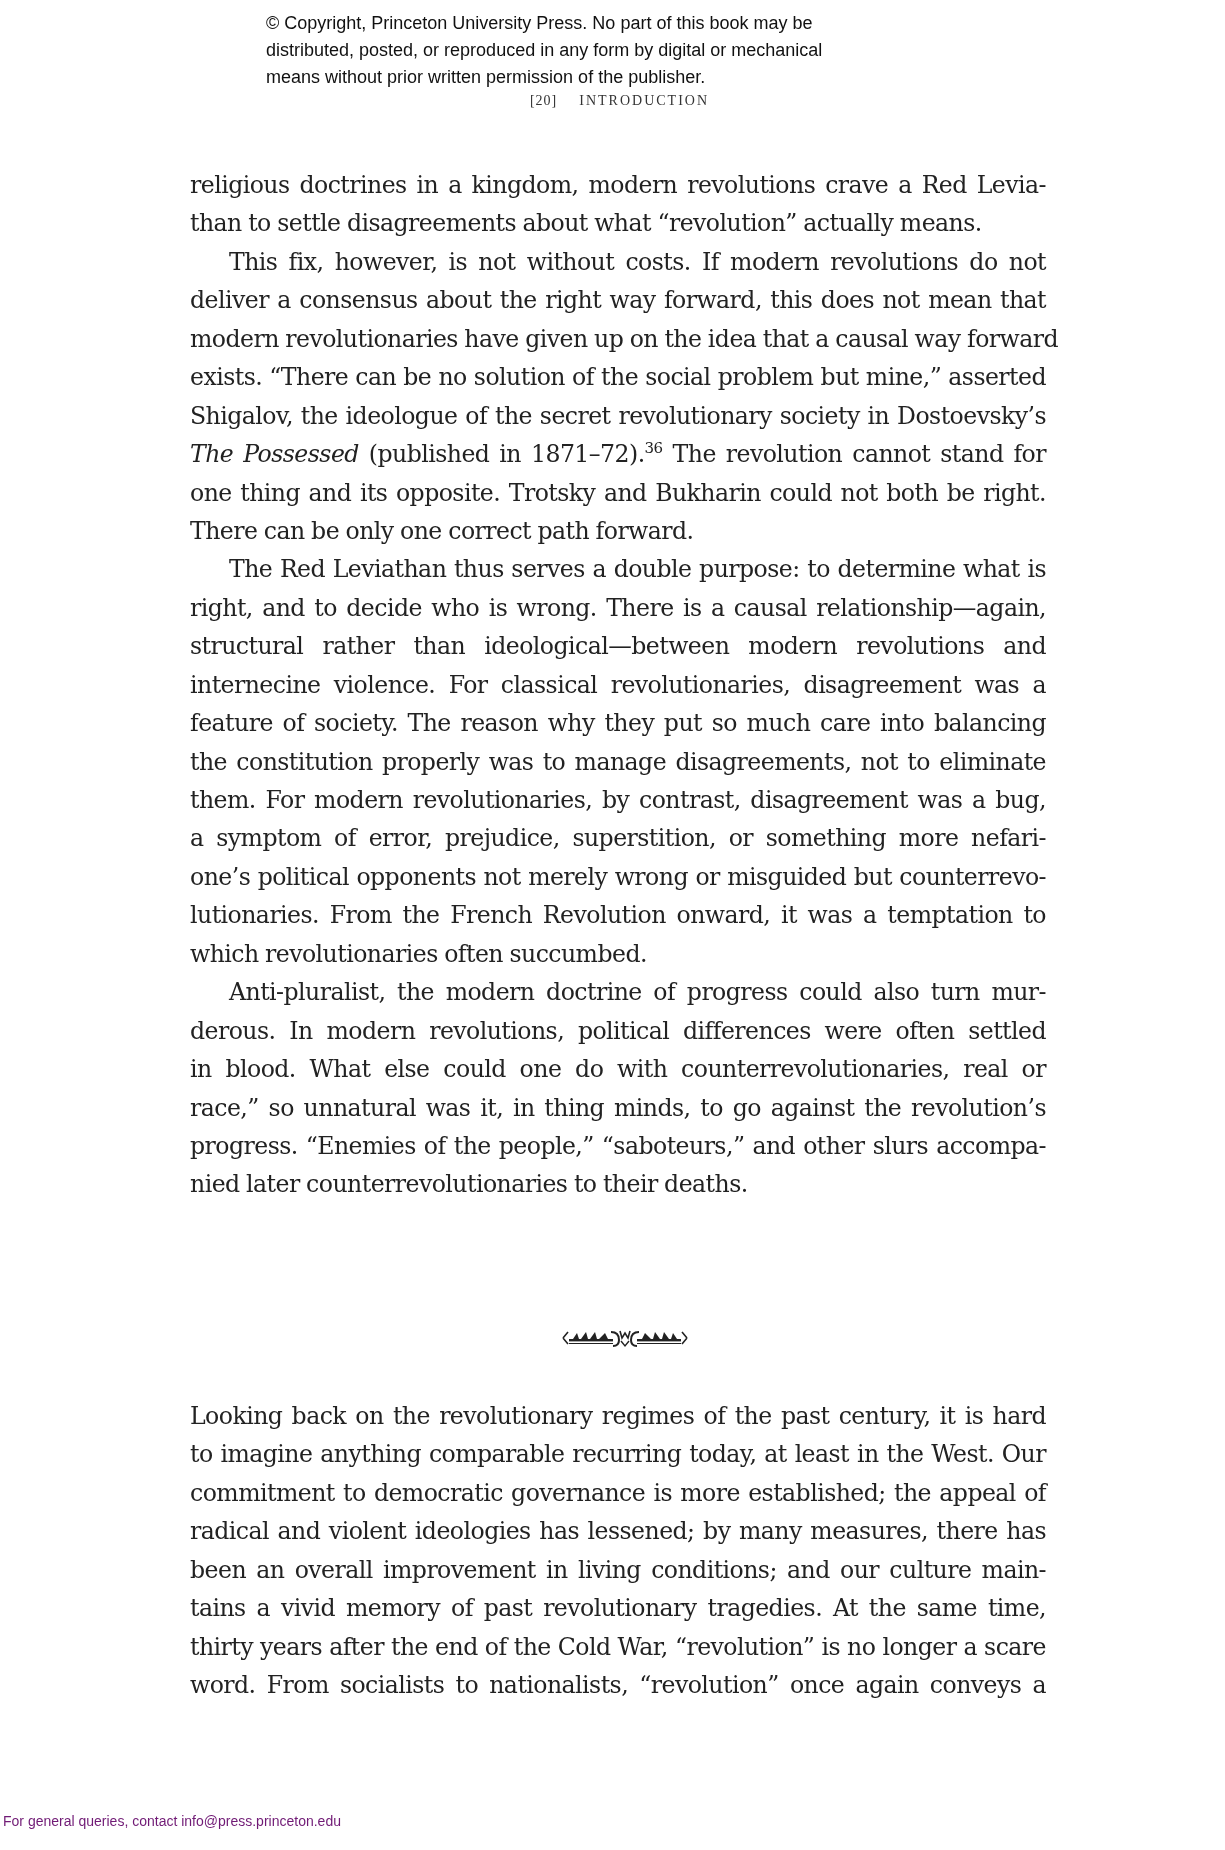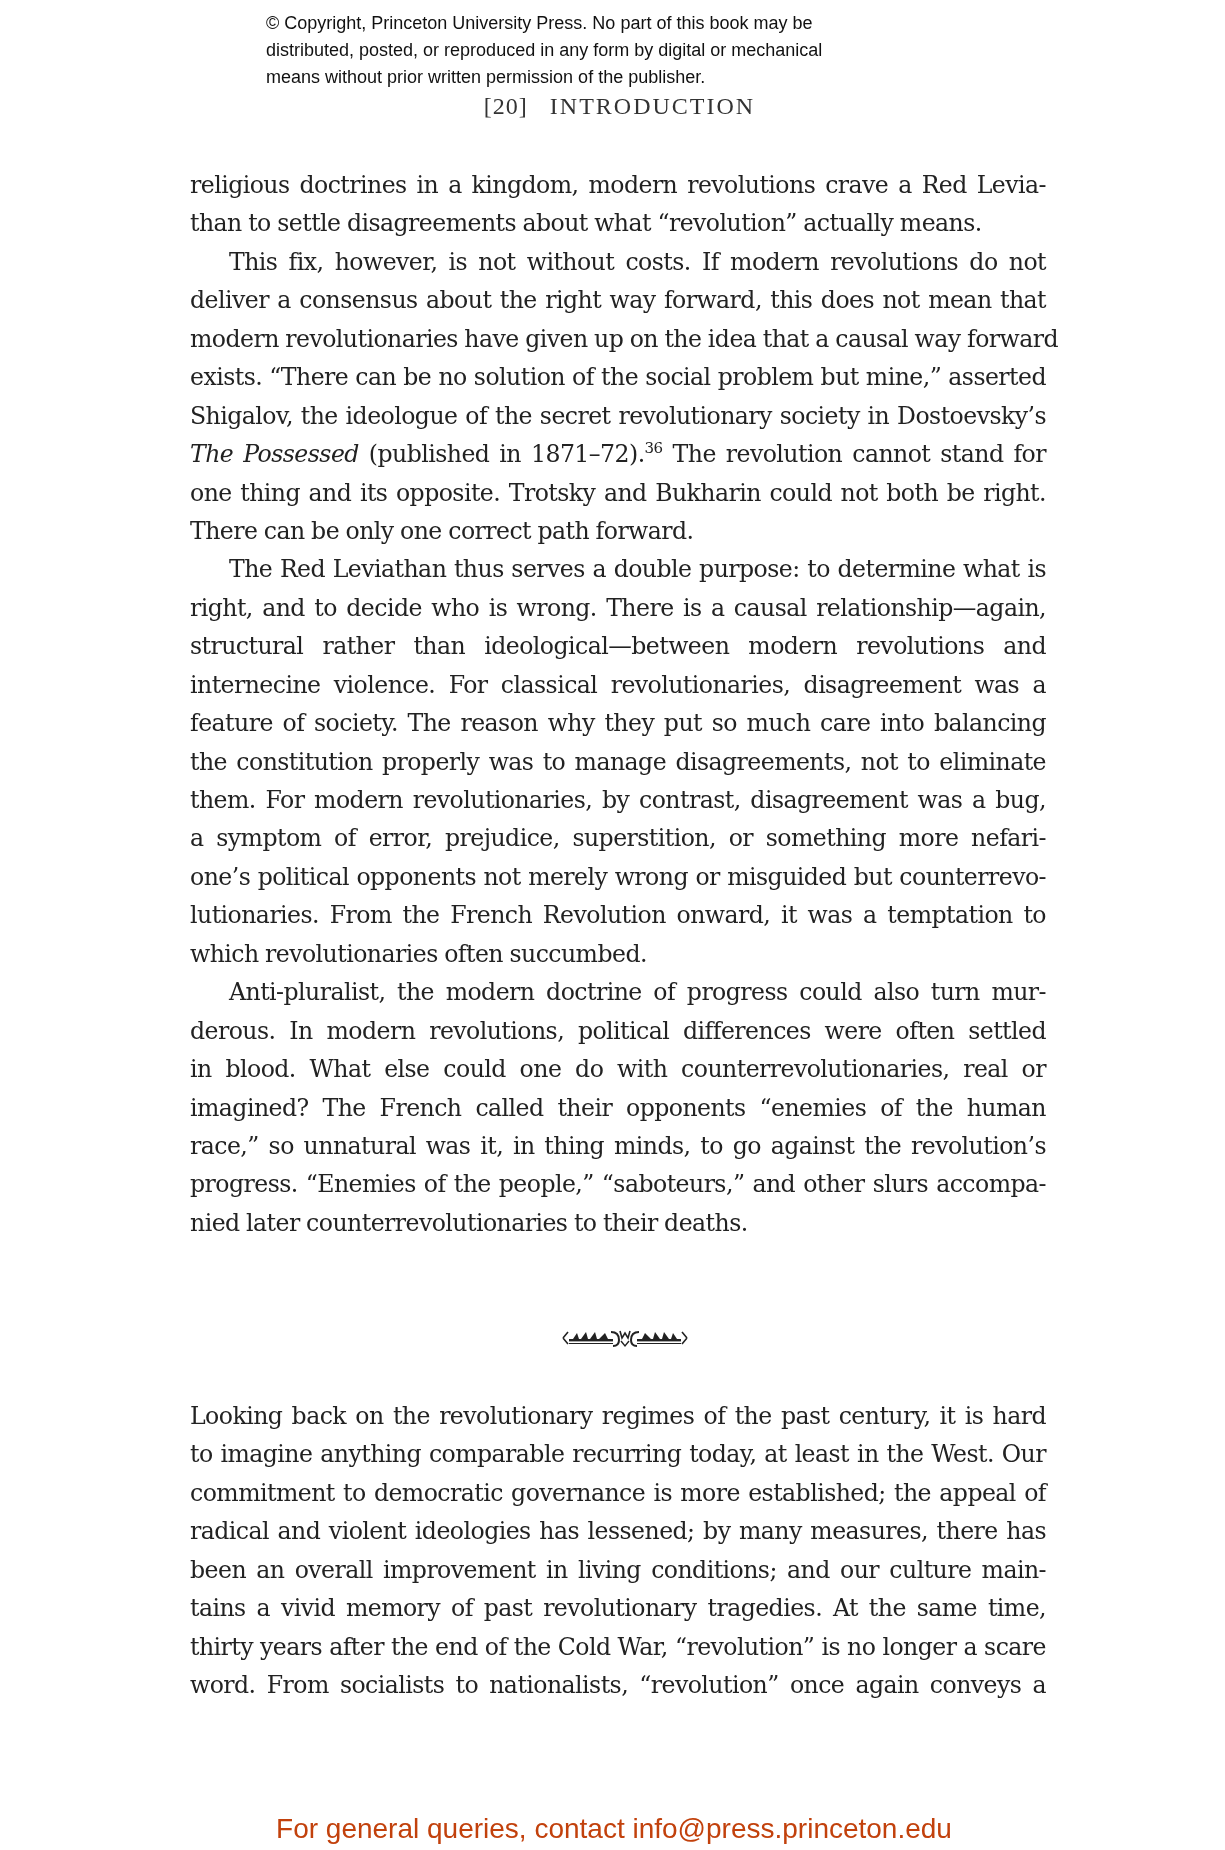--- a/index.html
+++ b/index.html
@@ -5,21 +5,21 @@
   html, body { margin: 0; padding: 0; background: #ffffff; }
   body { width: 1225px; height: 1850px; position: relative; overflow: hidden; }
   .notice {
     position: absolute; left: 266px; top: 10px;
     font-family: "Liberation Sans", sans-serif; font-size: 18px; line-height: 27px;
     color: #111;
   }
   .notice div { white-space: nowrap; }
   .running-head {
     position: absolute; left: 0; width: 1225px; top: 93px; text-align: center;
-    font-family: "Liberation Serif", serif; font-size: 24px; letter-spacing: 2px; color: #333;
+    font-family: "Liberation Serif", serif; font-size: 14px; letter-spacing: 2px; color: #333;
     padding-left: 14px; box-sizing: border-box;
   }
   .running-head .folio { margin-right: 22px; letter-spacing: 1px; }
   .body-text {
     position: absolute; left: 190px; width: 856px;
     font-family: "DejaVu Serif", serif; font-size: 23.6px; color: #222; margin-top: 19px;
   }
   .line {
     height: 38.45px; line-height: 38.45px; white-space: nowrap;
     text-align: justify; text-align-last: justify;
@@ -27,22 +27,22 @@
   .line.last { text-align-last: left; }
   .line.indent { padding-left: 39px; }
   .line .it { font-style: italic; }
   .line sup { font-size: 15px; vertical-align: 9px; line-height: 0; }
   #part1 { top: 147px; letter-spacing: -0.55px; word-spacing: -0.5px; }
   #part2 { top: 1378px; letter-spacing: -0.55px; word-spacing: -0.5px; }
   .ornament {
     position: absolute; left: 561px; top: 1326px; width: 128px; height: 24px;
   }
   .footer {
-    position: absolute; left: 0; width: 1225px; top: 1813px; text-align: center;
-    font-family: "Liberation Sans", sans-serif; font-size: 28px; color: #c2410c;
+    position: absolute; left: 0; width: 1225px; top: 1813px; text-align: left;
+    font-family: "Liberation Sans", sans-serif; font-size: 14px; color: #701a75;
     padding-left: 3px; box-sizing: border-box;
   }
 </style>
 </head>
 <body>
 
 <div class="notice">
   <div>© Copyright, Princeton University Press. No part of this book may be</div>
   <div>distributed, posted, or reproduced in any form by digital or mechanical</div>
   <div>means without prior written permission of the publisher.</div>
@@ -70,21 +70,20 @@
   <div class="line">feature of society. The reason why they put so much care into balancing</div>
   <div class="line">the constitution properly was to manage disagreements, not to eliminate</div>
   <div class="line">them. For modern revolutionaries, by contrast, disagreement was a bug,</div>
   <div class="line">a symptom of error, prejudice, superstition, or something more nefari-</div>
   <div class="line">one’s political opponents not merely wrong or misguided but counterrevo-</div>
   <div class="line">lutionaries. From the French Revolution onward, it was a temptation to</div>
   <div class="line last">which revolutionaries often succumbed.</div>
   <div class="line indent">Anti-pluralist, the modern doctrine of progress could also turn mur-</div>
   <div class="line">derous. In modern revolutions, political differences were often settled</div>
   <div class="line">in blood. What else could one do with counterrevolutionaries, real or</div>
-  <div class="line">imagined? The French called their opponents “enemies of the human</div>
   <div class="line">race,” so unnatural was it, in thing minds, to go against the revolution’s</div>
   <div class="line">progress. “Enemies of the people,” “saboteurs,” and other slurs accompa-</div>
   <div class="line last">nied later counterrevolutionaries to their deaths.</div>
 </div>
 
 <svg class="ornament" viewBox="0 0 128 24">
   <g fill="#222" stroke="#222">
     <path d="M2 12 L7 6 M2 12 L7 18" fill="none" stroke-width="1.6"></path>
     <path d="M126 12 L121 6 M126 12 L121 18" fill="none" stroke-width="1.6"></path>
     <rect x="8" y="13" width="44" height="2.4" stroke="none"></rect>

